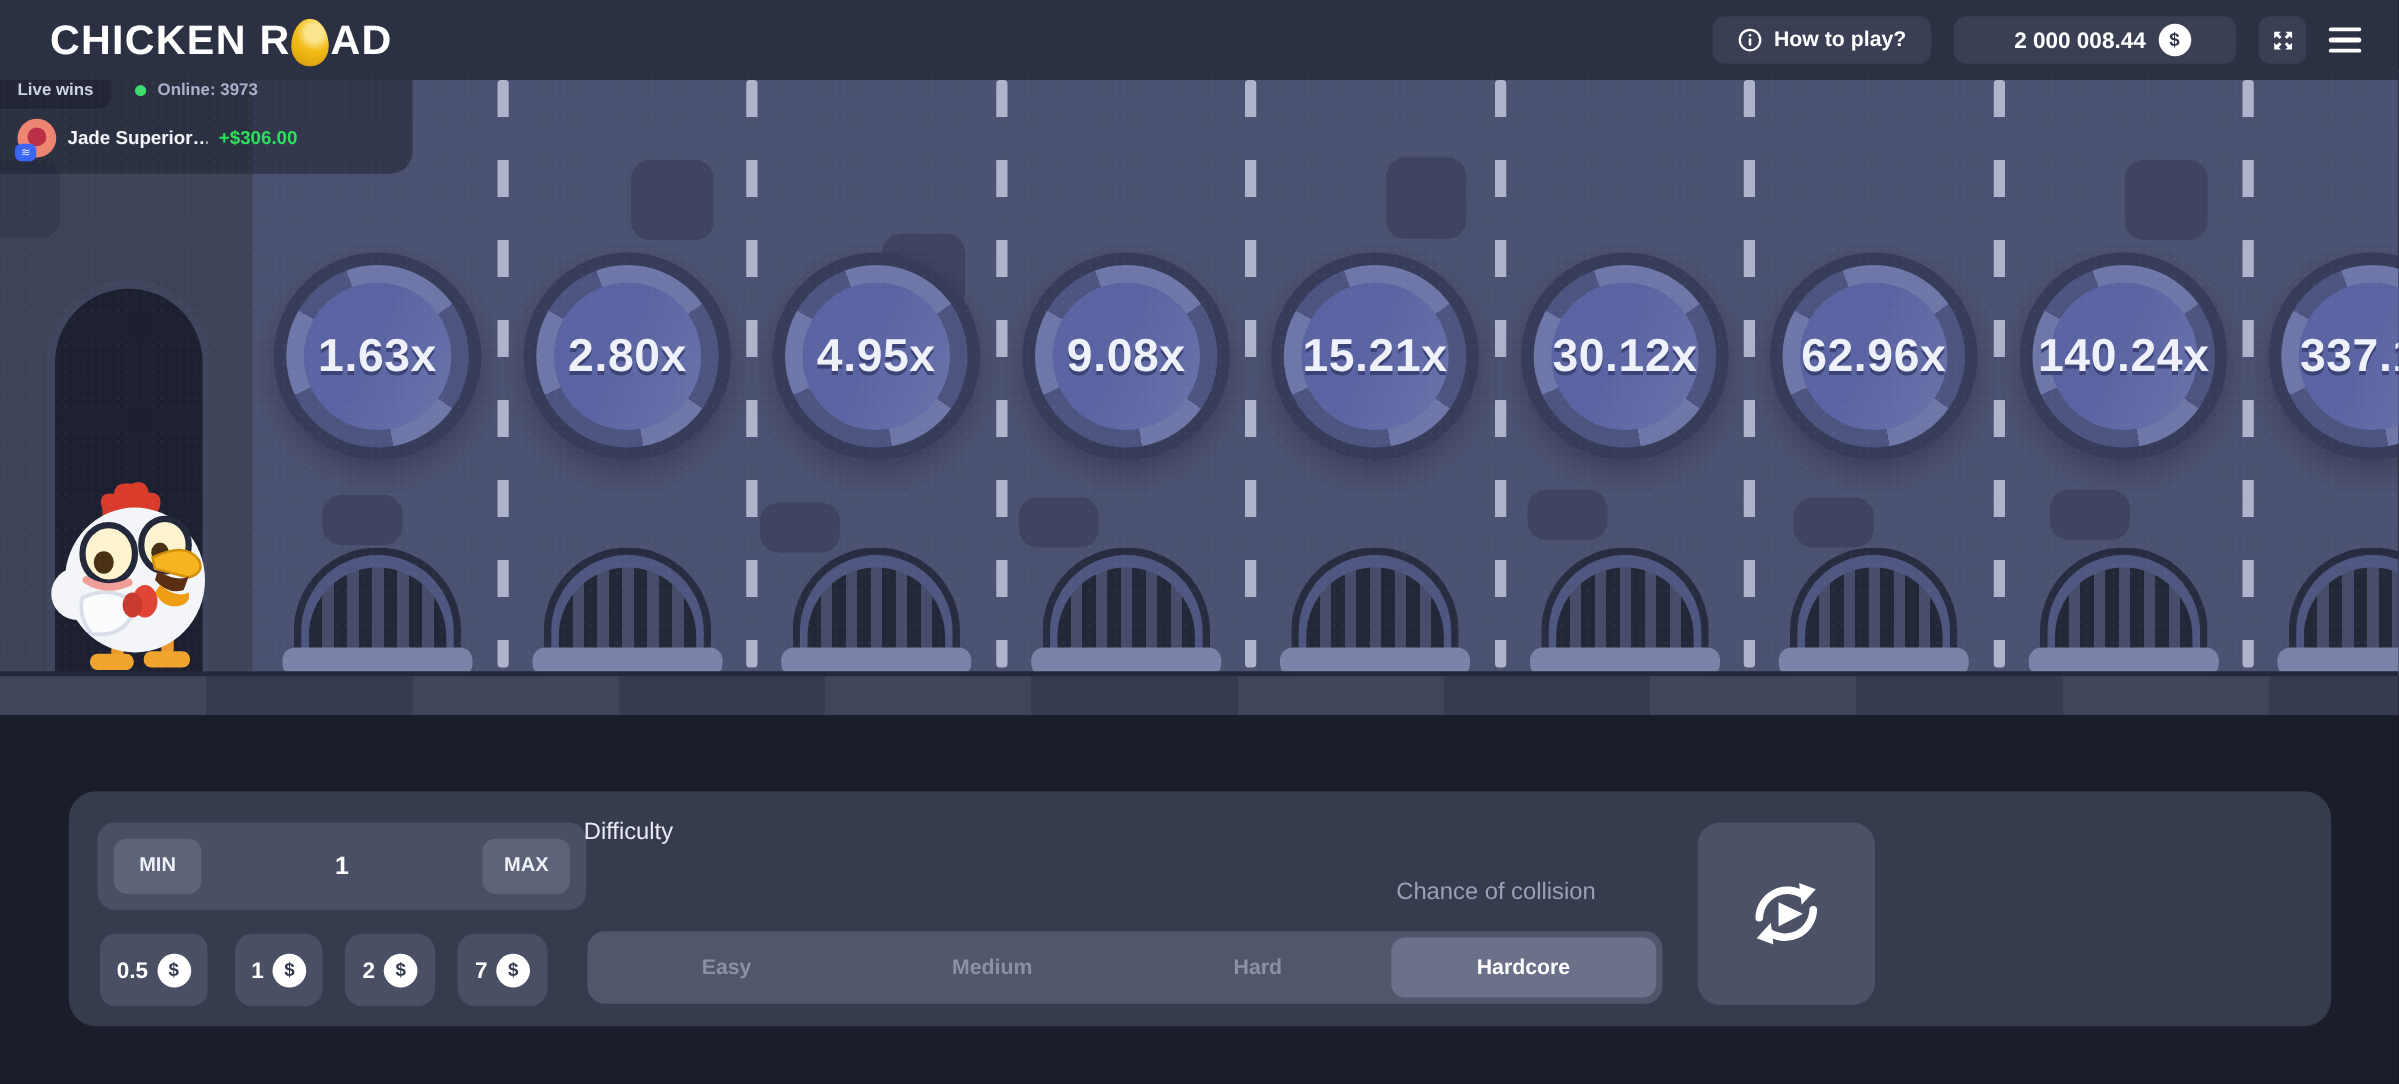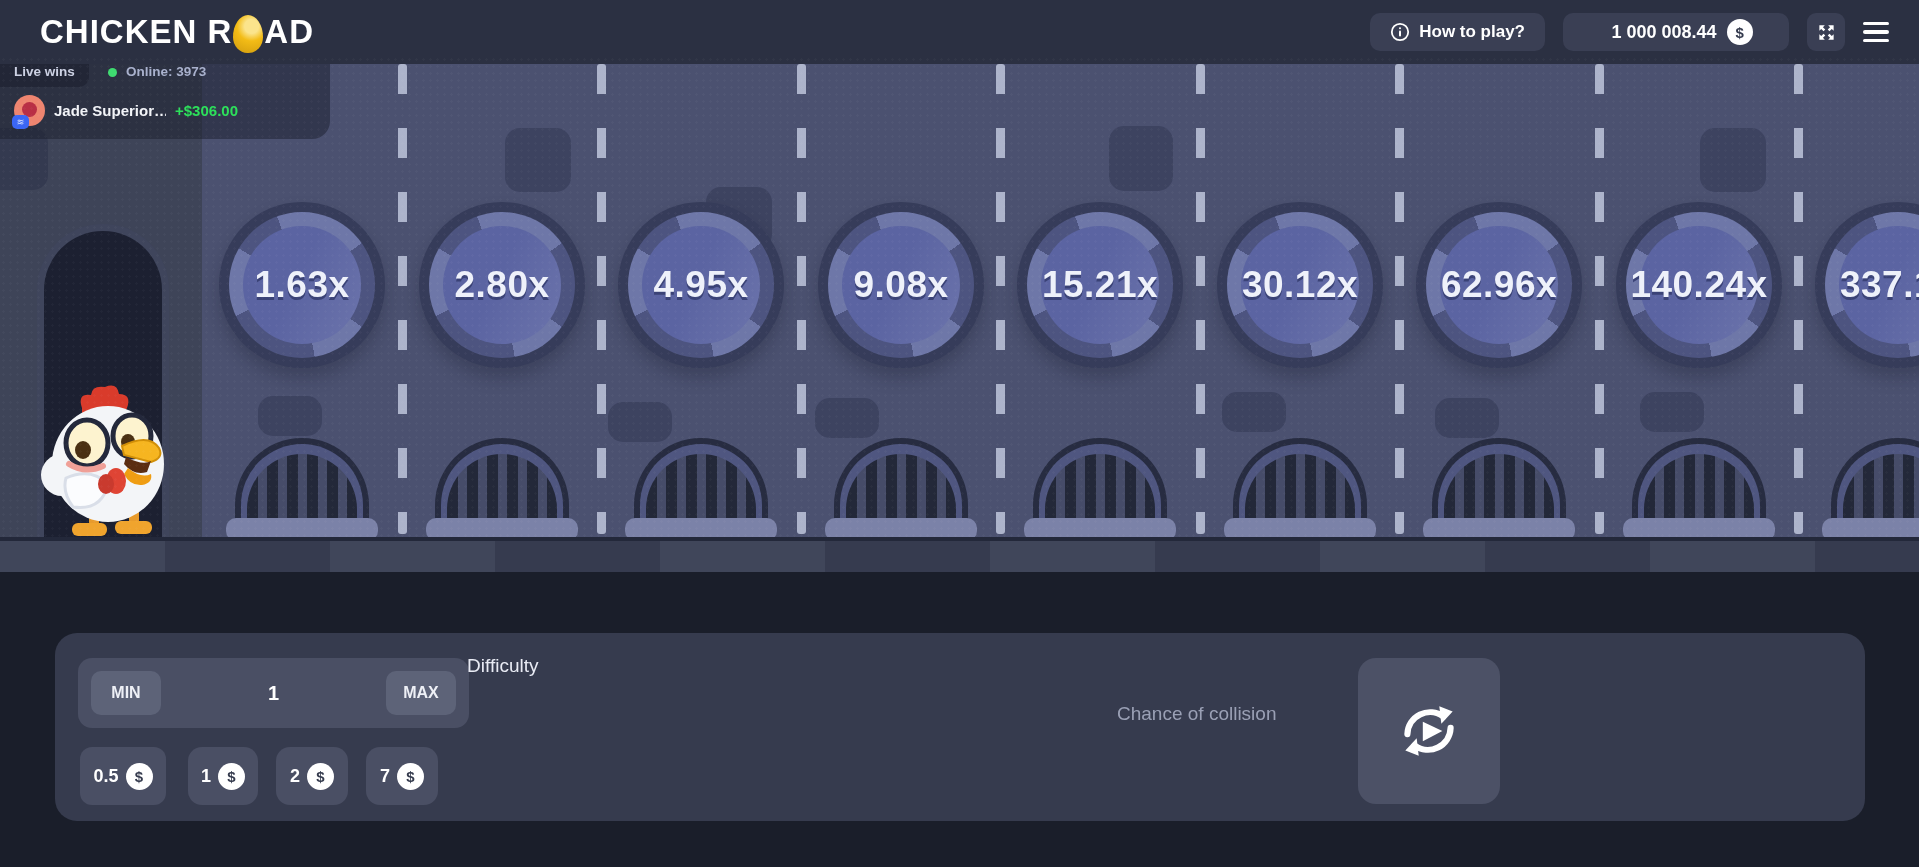--- a/index.html
+++ b/index.html
@@ -118,21 +118,21 @@
     <div class="header-right">
       <div class="pill howto">
         <svg width="20" height="20" viewBox="0 0 20 20">
           <circle cx="10" cy="10" r="8.2" fill="none" stroke="#ffffff" stroke-width="1.8"></circle>
           <rect x="9" y="8.6" width="2" height="6" rx="1" fill="#ffffff"></rect>
           <rect x="9" y="5.2" width="2" height="2" rx="1" fill="#ffffff"></rect>
         </svg>
         <span>How to play?</span>
       </div>
       <div class="pill balance">
-        <span>1 000 008.44</span>
+        <span>2 000 008.44</span>
         <span class="coin">$</span>
       </div>
       <div class="iconbtn">
         <svg width="21" height="21" viewBox="0 0 20 20" fill="#ffffff">
           <path d="M11.6 3.2h5.2v5.2l-1.8-1.8-2.2 2.2-1.6-1.6 2.2-2.2z"></path>
           <path d="M8.4 16.8H3.2v-5.2l1.8 1.8 2.2-2.2 1.6 1.6-2.2 2.2z"></path>
           <path d="M3.2 8.4V3.2h5.2L6.6 5l2.2 2.2-1.6 1.6L5 6.6z"></path>
           <path d="M16.8 11.6v5.2h-5.2l1.8-1.8-2.2-2.2 1.6-1.6 2.2 2.2z"></path>
         </svg>
       </div>
@@ -330,20 +330,26 @@
       <span class="coin">$</span>
     </button>
     <button class="chip" style="left:311px; width:72px;">
       <span>7</span>
       <span class="coin">$</span>
     </button>
 
     <div class="sec-label" style="left:412px;">Difficulty</div>
     <div class="sec-label muted" style="left:1062px;margin-top:48px;">Chance of collision</div>
 
+    <div class="segmented">
+      <button class="seg-item">Easy</button>
+      <button class="seg-item">Medium</button>
+      <button class="seg-item">Hard</button>
+      <button class="seg-item selected">Hardcore</button>
+    </div>
 
     <button class="autobtn">
       <svg width="72" height="72" viewBox="0 0 70 70">
         <path d="M14 38 a22 22 0 0 1 35 -17" fill="none" stroke="#ffffff" stroke-width="6" stroke-linecap="round"></path>
         <polygon points="45,11 58,16 47,28" fill="#ffffff"></polygon>
         <path d="M56 32 a22 22 0 0 1 -35 17" fill="none" stroke="#ffffff" stroke-width="6" stroke-linecap="round"></path>
         <polygon points="25,59 12,54 23,42" fill="#ffffff"></polygon>
         <polygon points="29,26 48,35 29,45" fill="#ffffff"></polygon>
       </svg>
     </button>

